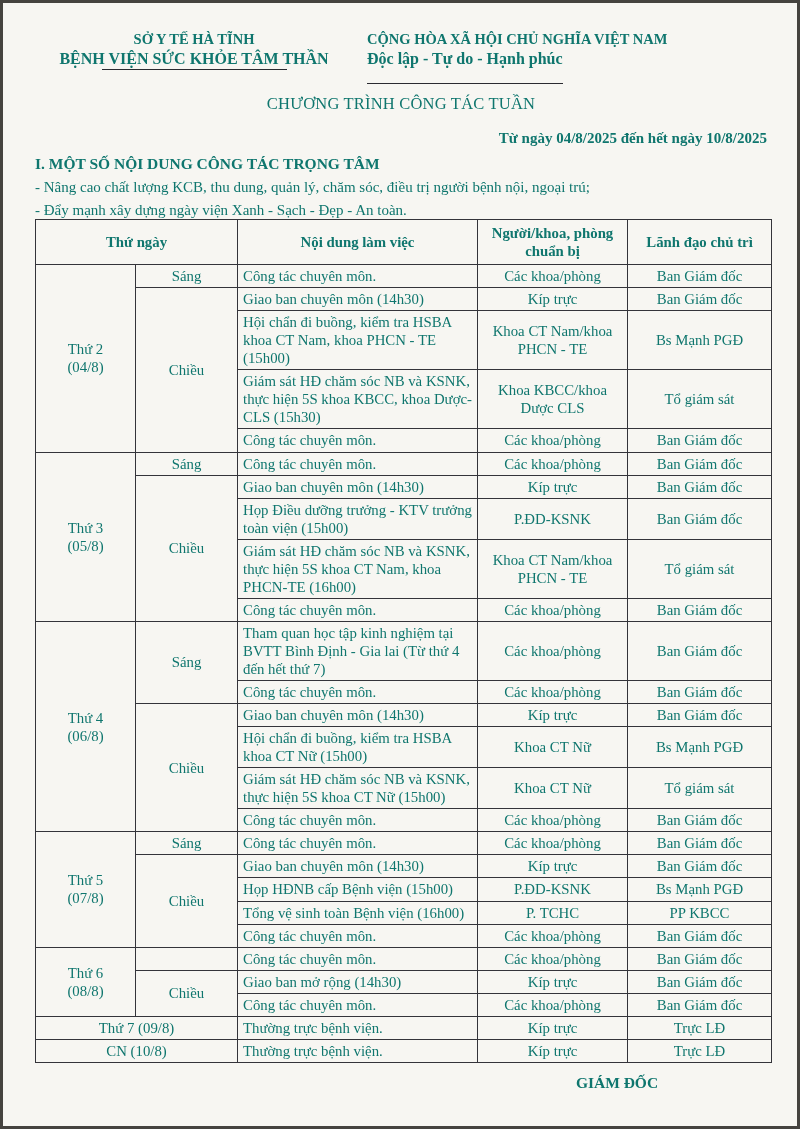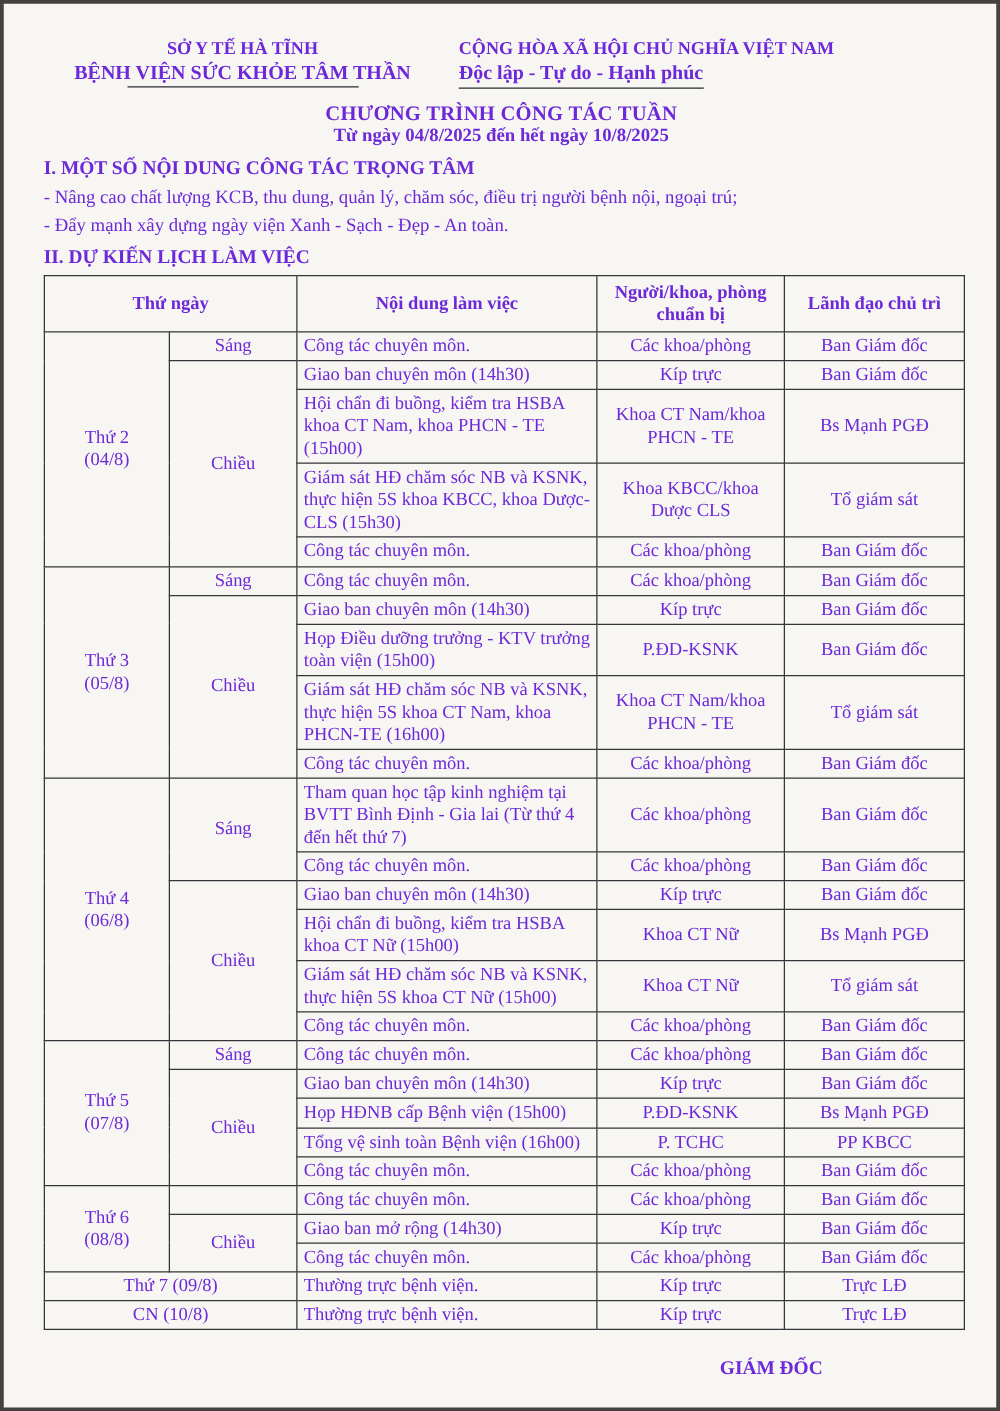--- a/index.html
+++ b/index.html
@@ -1,47 +1,47 @@
 <!DOCTYPE html>
 <html><head>
 <meta charset="utf-8">
 <style>
   html,body{margin:0;padding:0;}
   body{width:800px;height:1129px;background:#b9b7b2;font-family:"Liberation Serif",serif;}
   .page{
     position:relative;box-sizing:border-box;width:800px;height:1129px;
     background:#f7f6f2;border:3px solid #45433f;padding:28px 30px 20px 32px;
-    color:#6d28d9;
+    color:#0f766e;
   }
   
   .hdr{display:flex;justify-content:space-between;align-items:flex-start;}
   .hdr-left{width:318px;text-align:center;}
   .hdr-right{width:400px;text-align:left;}
   .hdr-line1{font-weight:bold;font-size:14.5px;}
   .hdr-line2{font-weight:bold;font-size:16px;margin-top:2px;}
   .org-underline{width:185px;margin:1px auto 0;border-top:1.6px solid #2a2a30;}
-  .motto{display:inline-block;border-bottom:1.6px solid #2a2a30;padding-bottom:2px;}
-  .doc-title{text-align:center;font-weight:bold;font-size:16.5px;margin-top:10px;letter-spacing:.2px;}
-  .doc-subtitle{text-align:center;font-weight:bold;font-size:15px;margin-top:0;}
+  .motto{display:inline-block;border-bottom:1.6px solid #2a2a30;padding-bottom:15px;}
+  .doc-title{text-align:center;font-weight:normal;font-size:16.5px;margin-top:10px;letter-spacing:.2px;}
+  .doc-subtitle{text-align:right;font-weight:bold;font-size:15px;margin-top:16px;}
   
   .sec-heading{font-weight:bold;font-size:15.5px;margin-top:8px;}
   .sec-item{font-size:15px;margin-top:6px;}
   .sec2-heading{font-weight:bold;font-size:15.5px;margin-top:7px;margin-bottom:5px;}
   
   table{border-collapse:collapse;table-layout:fixed;width:736px;}
   col.w-day{width:100px;} col.w-session{width:102px;} col.w-content{width:240px;}
   col.w-prepare{width:150px;} col.w-leader{width:144px;}
   th,td{border:1.6px solid #34343a;font-size:14.8px;vertical-align:middle;padding:2px 5px;line-height:1.22;}
   th{font-weight:bold;text-align:center;padding:4px 4px;}
   td.c-day{text-align:center;}
   td.c-session{text-align:center;}
   td.c-content{text-align:left;}
   td.c-center{text-align:center;}
   
-  .sign-block{width:300px;margin-left:auto;margin-right:0;text-align:center;margin-top:22px;}
+  .sign-block{width:300px;margin-left:auto;margin-right:0;text-align:center;margin-top:11px;}
   .sign-title{font-weight:bold;font-size:15.5px;}
 </style>
 </head>
 <body>
 
 <div class="page">
 
   <div class="hdr">
     <div class="hdr-left">
       <div class="hdr-line1">SỞ Y TẾ HÀ TĨNH</div>
@@ -54,21 +54,20 @@
     </div>
   </div>
 
   <div class="doc-title">CHƯƠNG TRÌNH CÔNG TÁC TUẦN</div>
   <div class="doc-subtitle">Từ ngày 04/8/2025 đến hết ngày 10/8/2025</div>
 
   <div class="sec-heading">I. MỘT SỐ NỘI DUNG CÔNG TÁC TRỌNG TÂM</div>
   <div class="sec-item">- Nâng cao chất lượng KCB, thu dung, quản lý, chăm sóc, điều trị người bệnh nội, ngoại trú;</div>
   <div class="sec-item">- Đẩy mạnh xây dựng ngày viện Xanh - Sạch - Đẹp - An toàn.</div>
 
-  <div class="sec2-heading">II. DỰ KIẾN LỊCH LÀM VIỆC</div>
 
   <table>
     <colgroup>
       <col class="w-day">
         <col class="w-session">
         <col class="w-content">
         <col class="w-prepare">
         <col class="w-leader">
     </colgroup>
     <thead>

